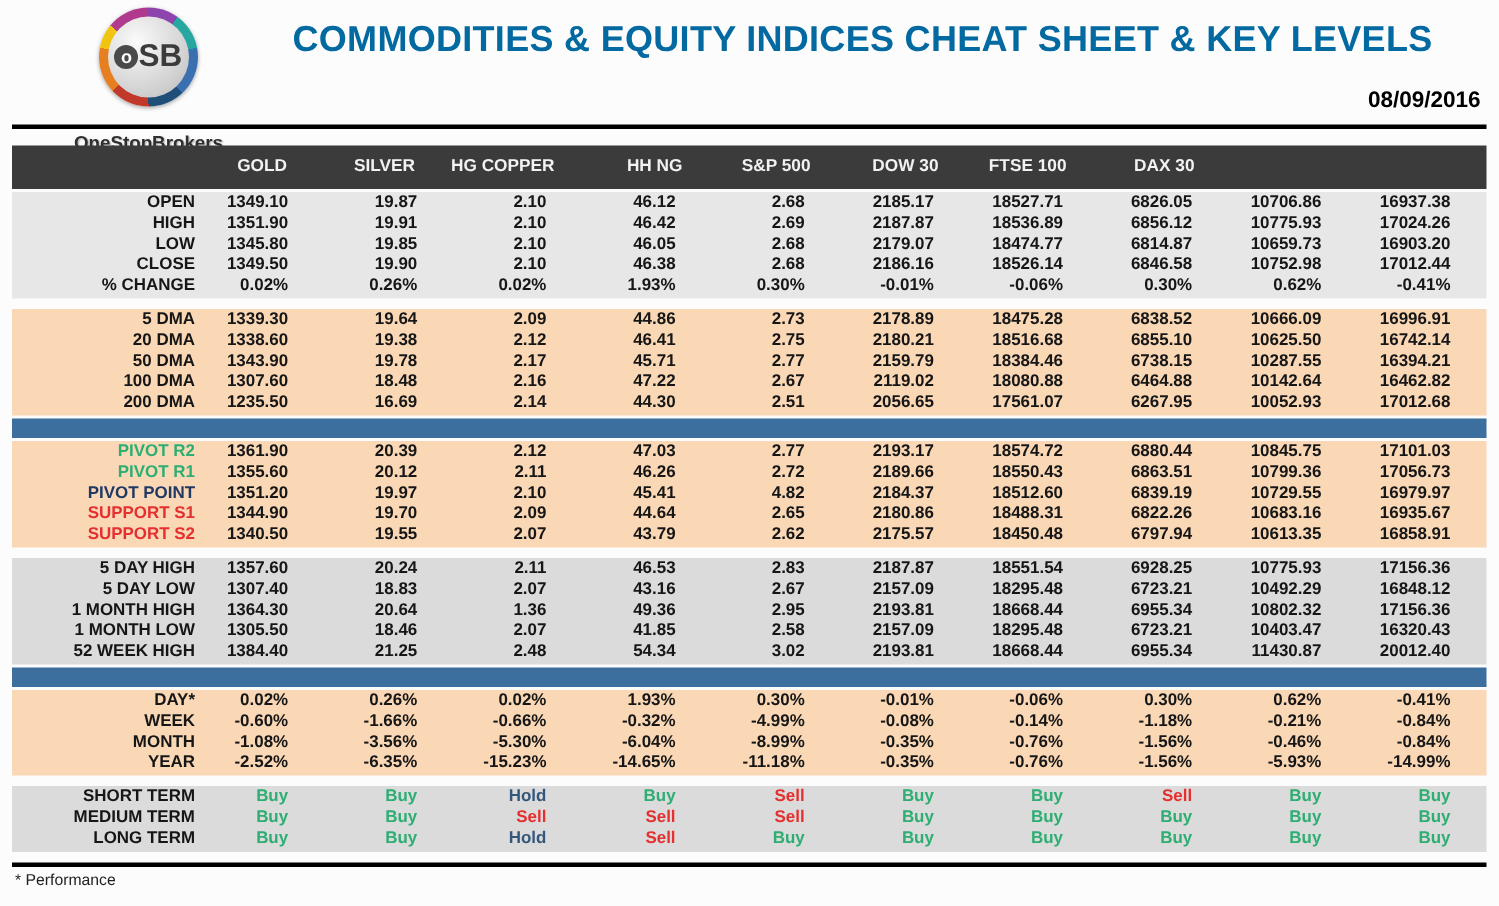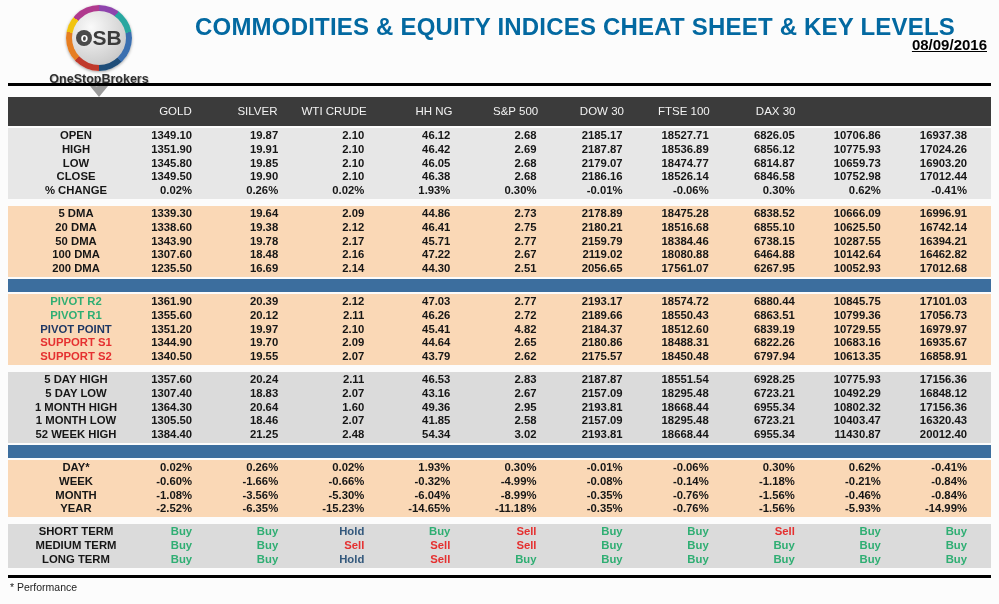--- a/index.html
+++ b/index.html
@@ -24,42 +24,42 @@
   .logo-inner{
     width:54px;height:54px;border-radius:50%;
     background:radial-gradient(circle at 35% 30%, #fafafa, #cfcfcf 70%, #b5b5b5);
     display:flex;align-items:center;justify-content:center;
   }
   .logo-o{
     display:inline-block;background:#4a4a4a;color:#fff;border-radius:50%;
     width:16px;height:16px;line-height:16px;font-size:12px;font-weight:bold;
   }
   .logo-sb{color:#3b3b3b;font-weight:bold;font-size:21px;letter-spacing:0px;}
-  .logo-sub{font-size:12.5px;font-weight:bold;color:#2f2f2f;text-shadow:1px 1px 1px #bbb;margin-top:1px;}
+  .logo-sub{font-size:12.5px;font-weight:bold;color:#2f2f2f;text-shadow:1px 1px 1px #bbb;margin-top:17px;}
   .logo-pin{width:0;height:0;margin:0 auto;border-left:9px solid transparent;border-right:9px solid transparent;border-top:11px solid #9a9a9a;}
   .title{
     margin-left:195px;margin-right:8px;padding-top:13px;
     font-size:24px;font-weight:bold;color:#0369a1;
     letter-spacing:0.2px;white-space:nowrap;
   }
-  .date{position:absolute;right:12px;top:36px;font-size:15px;font-weight:bold;color:#000;text-decoration:underline;}
+  .date{position:absolute;right:12px;top:58px;font-size:15px;font-weight:bold;color:#000;}
   .hdr-rule{position:absolute;left:8px;right:8px;top:83px;height:3px;background:#000;}
 
   
   .tbl{position:absolute;left:8px;top:97px;width:983px;}
   .grid-row{display:grid;grid-template-columns:122px repeat(10,1fr);}
   .thead{background:var(--c-header_dark);height:29px;line-height:29px;margin-bottom:2px;}
-  .thead .cell{color:#f2f2f2;font-weight:normal;font-size:11.5px;text-align:right;padding-right:24px;white-space:nowrap;}
+  .thead .cell{color:#f2f2f2;font-weight:bold;font-size:11.5px;text-align:right;padding-right:24px;white-space:nowrap;}
   .section{padding:1px 0;}
   .bg-peach{background:var(--c-peach);}
   .bg-gray{background:var(--c-gray);}
   .bg-lightgray{background:var(--c-lightgray);}
   .row{height:13.8px;line-height:13.8px;}
   .cell{font-size:11.3px;font-weight:bold;color:#161616;white-space:nowrap;overflow:visible;}
-  .cell.label{text-align:center;padding-left:14px;}
+  .cell.label{text-align:right;padding-left:14px;}
   .cell.val{text-align:right;padding-right:24px;}
   .c-green{color:var(--c-green);}
   .c-red{color:var(--c-red);}
   .c-navy{color:var(--c-navy);}
   .c-hold{color:var(--c-hold);}
   .blue-bar{height:13px;background:var(--c-blue_bar);margin:2px 0;}
   .sec-gap{height:7px;}
 
   
   .ftr-rule{height:3px;background:#000;margin-top:7px;}
@@ -84,21 +84,21 @@
     <div class="title">COMMODITIES &amp; EQUITY INDICES CHEAT SHEET &amp; KEY LEVELS</div>
     <div class="date">08/09/2016</div>
     <div class="hdr-rule"></div>
   </div>
 
   <div class="tbl">
     <div class="thead grid-row" id="col-headers">
         <div class="cell label"></div>
         <div class="cell">GOLD</div>
         <div class="cell">SILVER</div>
-        <div class="cell">WTI CRUDE</div>
+        <div class="cell">HG COPPER</div>
         <div class="cell">HH NG</div>
         <div class="cell">S&amp;P 500</div>
         <div class="cell">DOW 30</div>
         <div class="cell">FTSE 100</div>
         <div class="cell">DAX 30</div>
       </div>
     <div id="table-sections">
         <div class="section bg-lightgray">
           <div class="row grid-row">
             <div class="cell label">OPEN</div>
@@ -327,21 +327,21 @@
             <div class="cell val">2157.09</div>
             <div class="cell val">18295.48</div>
             <div class="cell val">6723.21</div>
             <div class="cell val">10492.29</div>
             <div class="cell val">16848.12</div>
           </div>
           <div class="row grid-row">
             <div class="cell label">1 MONTH HIGH</div>
             <div class="cell val">1364.30</div>
             <div class="cell val">20.64</div>
-            <div class="cell val">1.60</div>
+            <div class="cell val">1.36</div>
             <div class="cell val">49.36</div>
             <div class="cell val">2.95</div>
             <div class="cell val">2193.81</div>
             <div class="cell val">18668.44</div>
             <div class="cell val">6955.34</div>
             <div class="cell val">10802.32</div>
             <div class="cell val">17156.36</div>
           </div>
           <div class="row grid-row">
             <div class="cell label">1 MONTH LOW</div>

